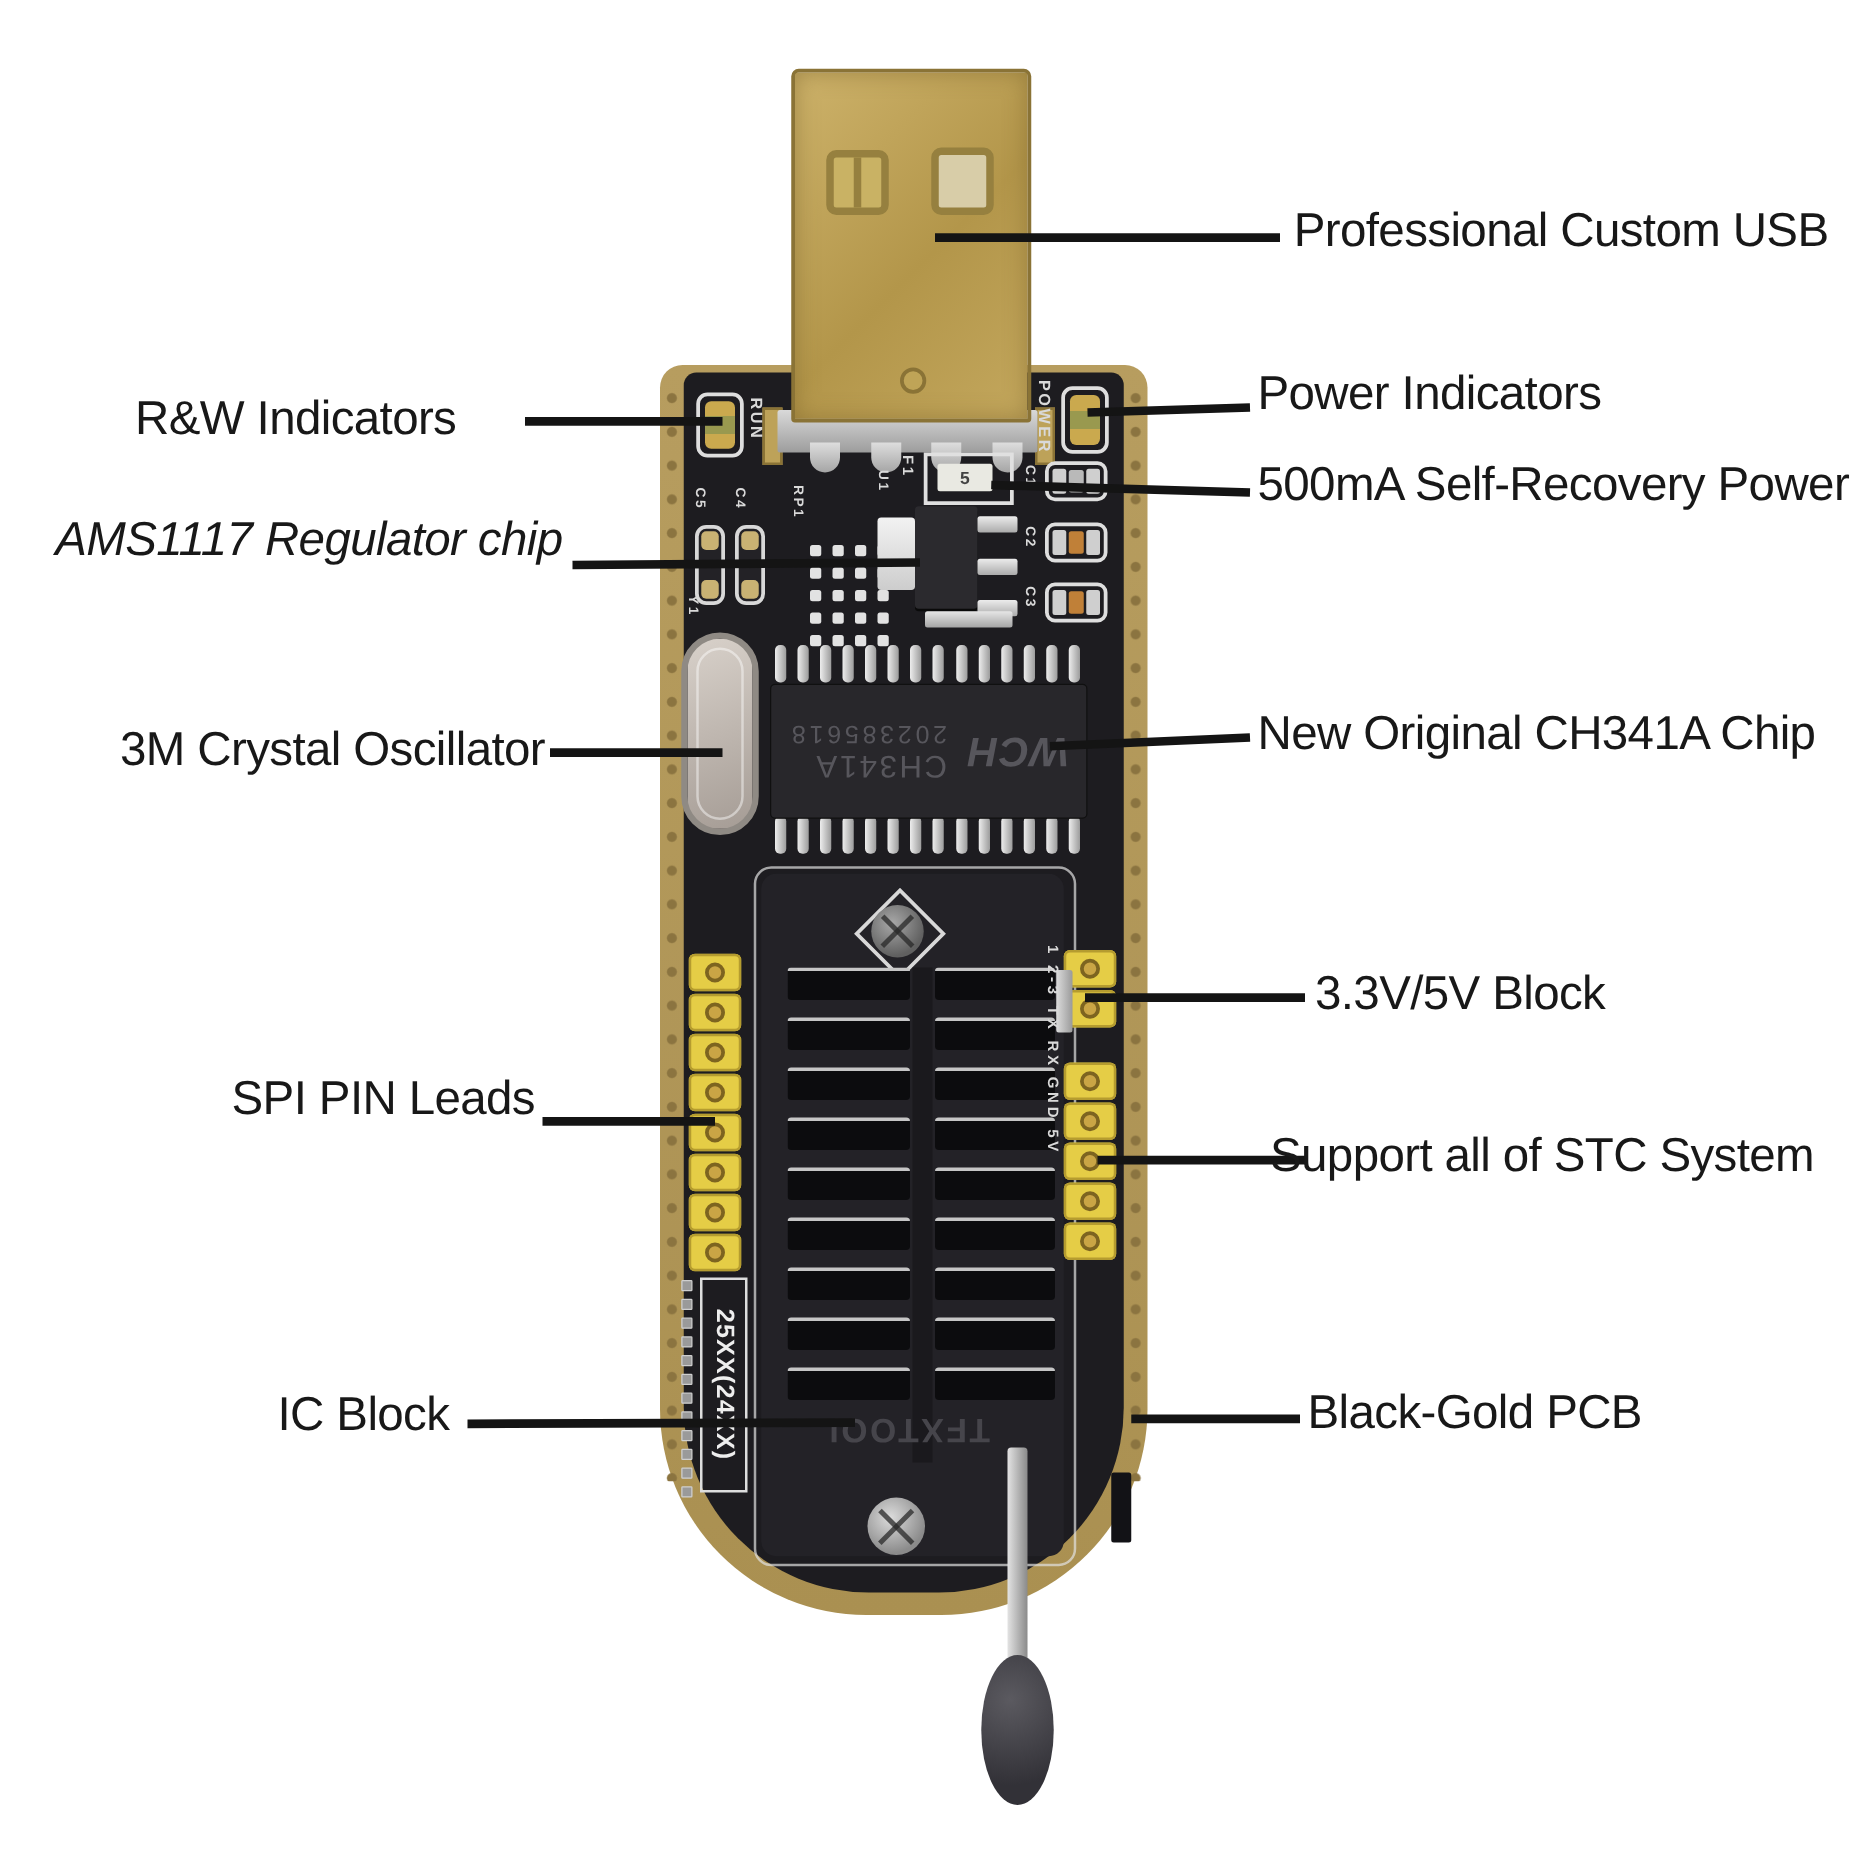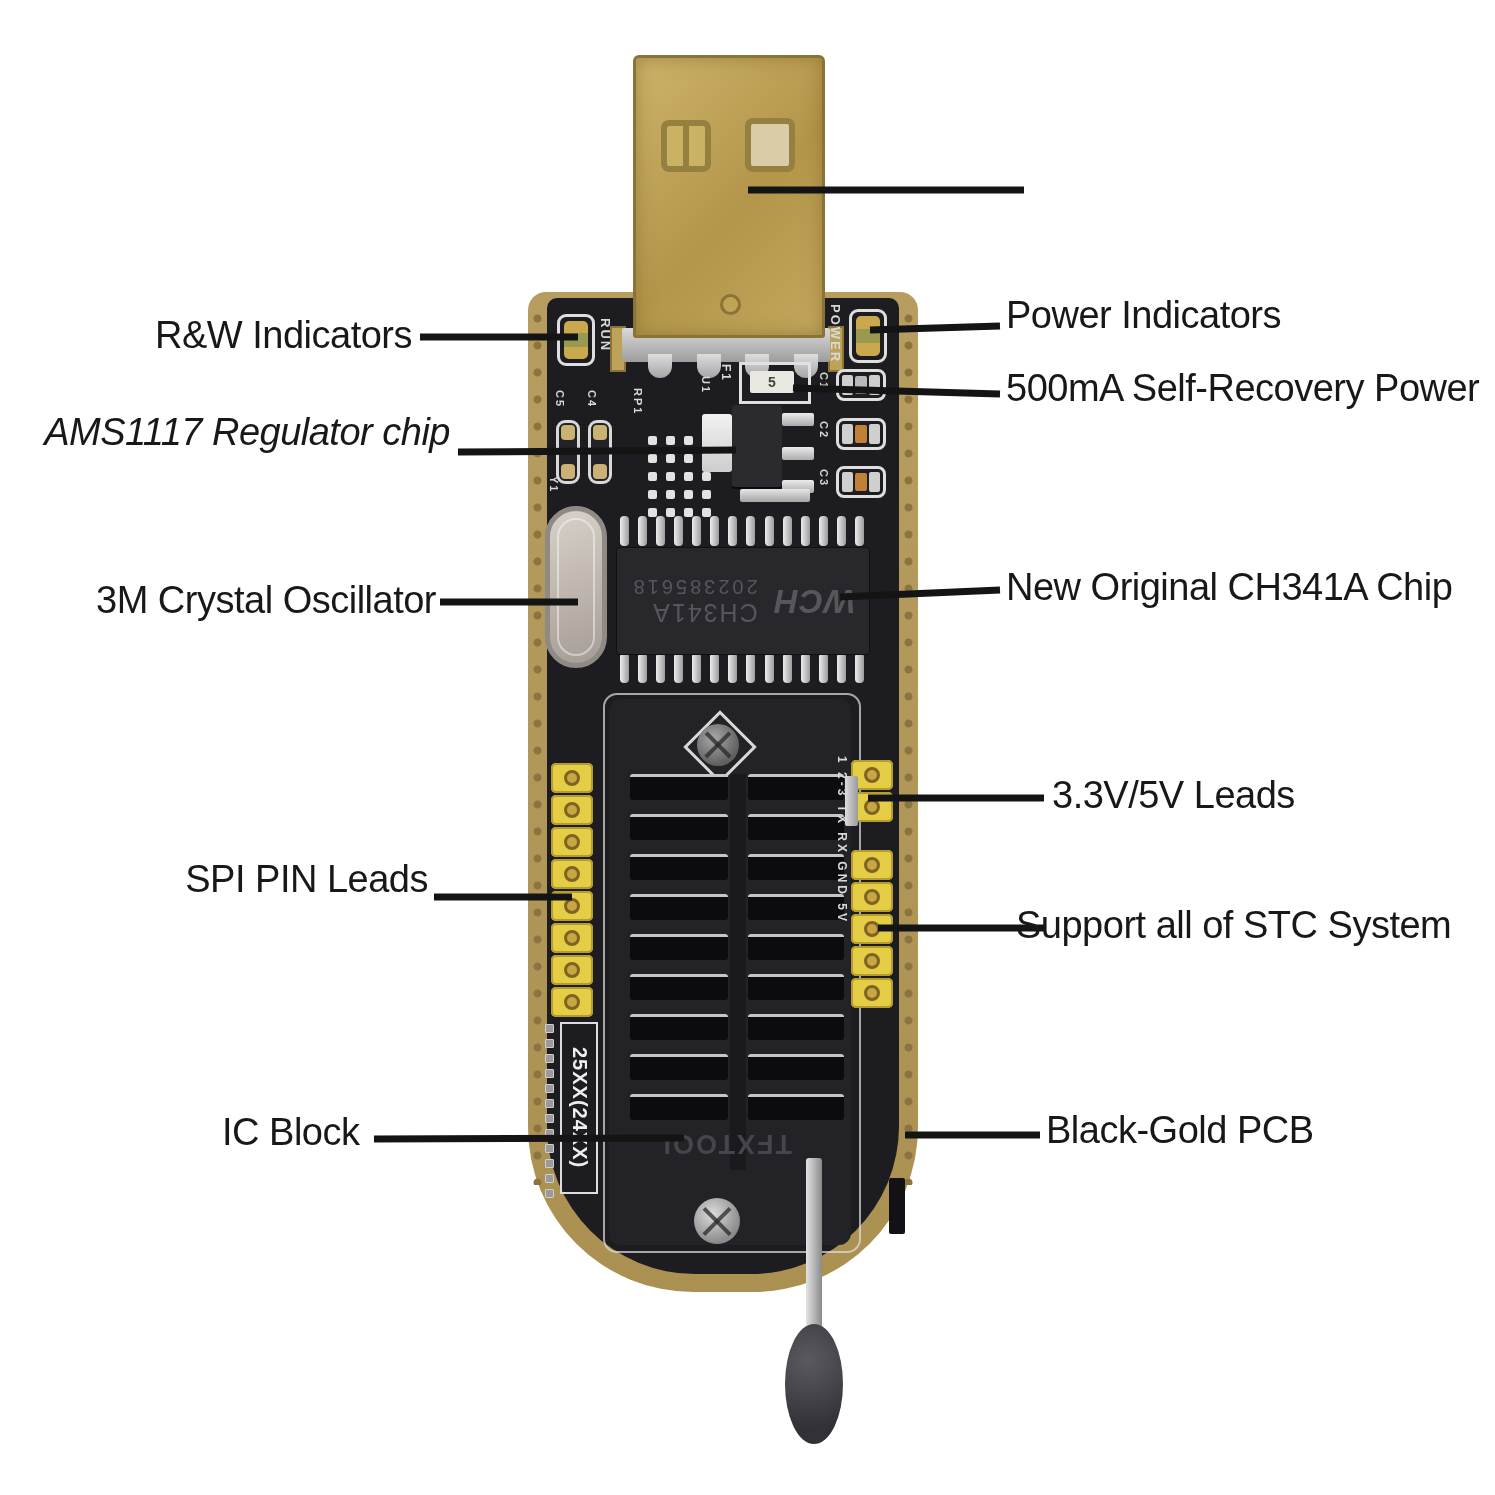--- a/index.html
+++ b/index.html
@@ -370,25 +370,26 @@
     <line x1="458" y1="452" x2="736" y2="450"></line>
     <line x1="440" y1="602" x2="578" y2="602"></line>
     <line x1="840" y1="597" x2="1000" y2="590"></line>
     <line x1="868" y1="798" x2="1044" y2="798"></line>
     <line x1="434" y1="897" x2="572" y2="897"></line>
     <line x1="878" y1="928" x2="1046" y2="928"></line>
     <line x1="374" y1="1139" x2="684" y2="1138"></line>
     <line x1="905" y1="1135" x2="1040" y2="1135"></line>
   </svg>
 
-  <div class="label r" style="right:1083px;top:315px;">R&amp;W Indicators</div>
+  <div class="label" style="left:1035px;top:165px;">Professional Custom USB</div>
+  <div class="label r" style="right:1130px;top:315px;">R&amp;W Indicators</div>
   <div class="label" style="left:1006px;top:295px;">Power Indicators</div>
   <div class="label" style="left:1006px;top:368px;">500mA Self-Recovery Power</div>
   <div class="label r" style="right:1045px;top:412px;font-style:italic;">AMS1117 Regulator chip</div>
   <div class="label r" style="right:1059px;top:580px;">3M Crystal Oscillator</div>
   <div class="label" style="left:1006px;top:567px;">New Original CH341A Chip</div>
-  <div class="label" style="left:1052px;top:775px;">3.3V/5V Leads</div>
+  <div class="label" style="left:1052px;top:775px;">3.3V/5V Block</div>
   <div class="label r" style="right:1067px;top:833px;margin-top:26px;">SPI PIN Leads</div>
   <div class="label" style="left:1016px;top:905px;">Support all of STC System</div>
   <div class="label" style="left:222px;top:1112px;">IC Block</div>
   <div class="label" style="left:1046px;top:1110px;">Black-Gold PCB</div>
 
 </div>
 
 </body></html>

